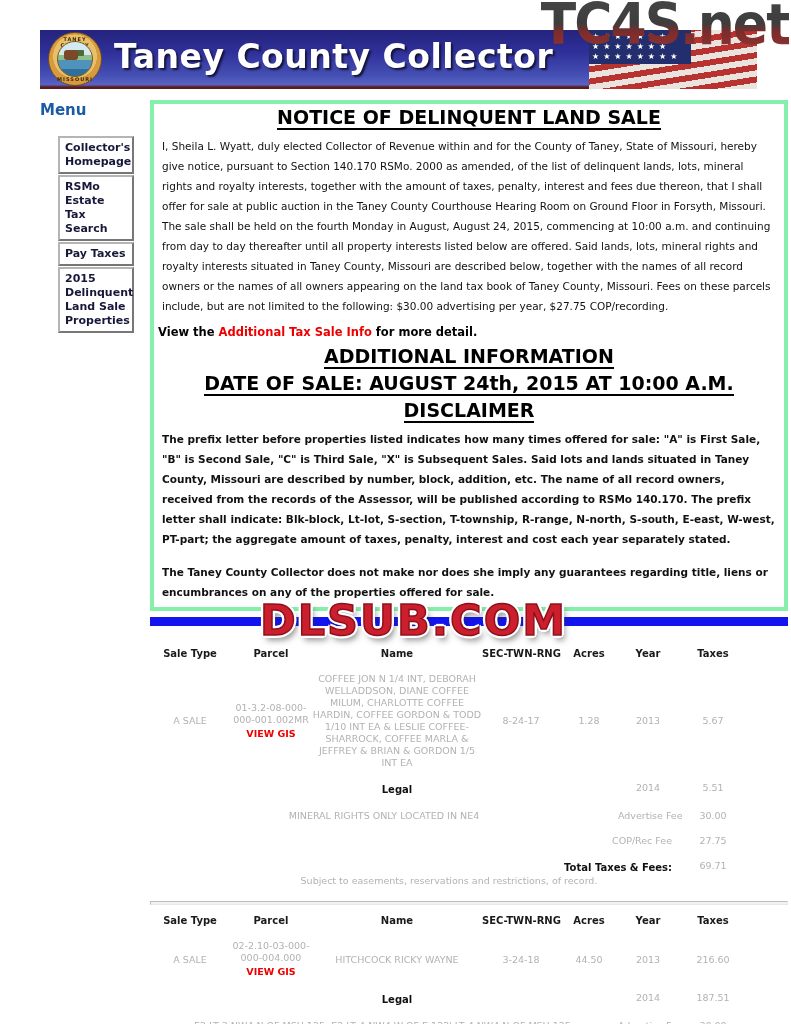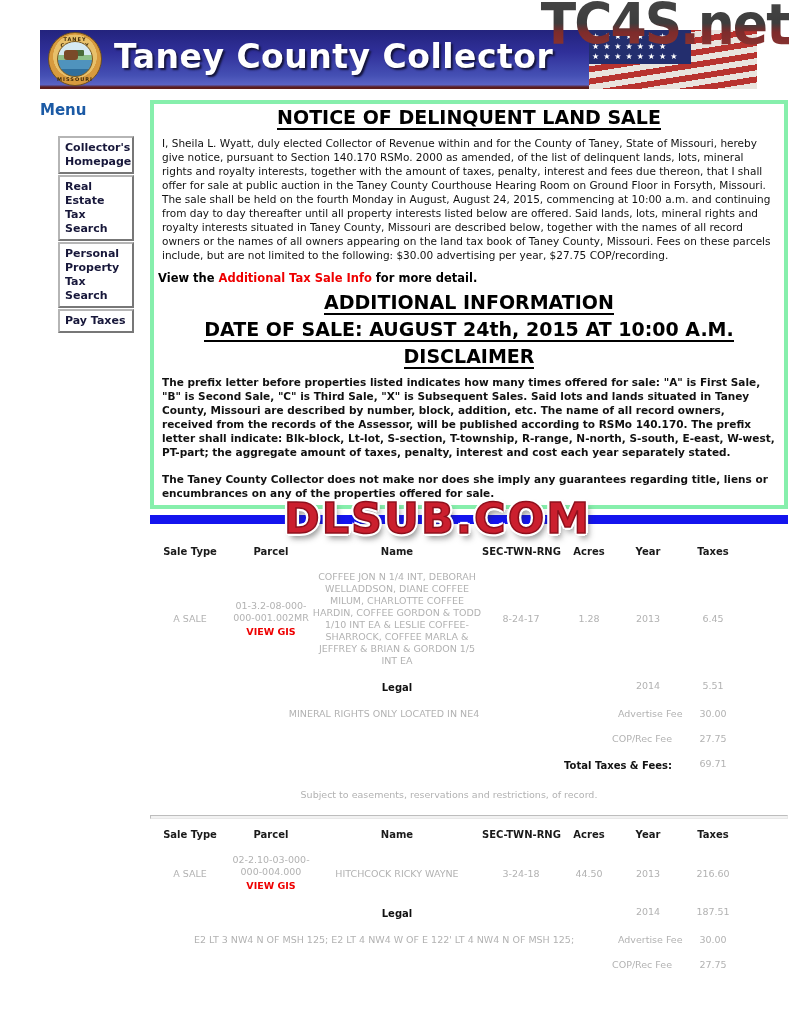--- a/index.html
+++ b/index.html
@@ -31,59 +31,59 @@
           color:#fff; font-size:8px; line-height:10px; letter-spacing:4px; padding:2px 0 0 3px; overflow:hidden; }
 
   
   .wm-top { position:absolute; top:-8px; right:2px; font-size:52px; font-weight:bold; letter-spacing:-2px;
           transform:scaleY(1.08); transform-origin:top;
           background:linear-gradient(180deg,#484848 0%,#3d3d3d 48%,#7e2b2b 62%,#8f3a36 100%);
           -webkit-background-clip:text; background-clip:text; color:transparent; z-index:5; white-space:nowrap; }
   .wm-center { position:absolute; left:110px; top:-22px; z-index:6; font-size:43px; font-weight:bold;
           letter-spacing:2px; color:#cb1f2e; -webkit-text-stroke:1.5px #8e0f1c; white-space:nowrap;
           text-shadow:-3px 0 0 #fff,3px 0 0 #fff,0 -3px 0 #fff,0 3px 0 #fff,-2px -2px 0 #fff,2px 2px 0 #fff,
-                      -2px 2px 0 #fff,2px -2px 0 #fff,3px 5px 6px rgba(40,40,40,.55);margin-left:24px; }
+                      -2px 2px 0 #fff,2px -2px 0 #fff,3px 5px 6px rgba(40,40,40,.55); }
   .wm-bottom { position:absolute; right:1px; bottom:4px; z-index:6; font-size:37px; font-weight:bold;
           letter-spacing:1px; color:#cb5560; -webkit-text-stroke:1.8px #541418; white-space:nowrap;
           text-shadow:0 0 3px #eee,0 0 6px #ddd,3px 4px 4px rgba(60,60,60,.45); }
 
   
   .menu-title { position:absolute; left:40px; top:101px; color:#1b5aa5; font-size:15px; font-weight:bold; }
   .side-menu { position:absolute; left:58px; top:136px; width:76px; }
   .side-btn { background:#fff; border:2px solid #8f8f8f; border-color:#b5b5b5 #777 #777 #b5b5b5;
           padding:3px 5px; font-size:11px; line-height:14px; font-weight:bold; color:#17173a;
           margin-bottom:1px; cursor:pointer; }
 
   
   .main { position:absolute; left:150px; top:100px; width:638px; }
   .bluebox { background:#86efac; padding:4px; display:flex; flex-direction:column; }
   .cell { background:#fff; }
   .cell.title { text-align:center; font-size:19px; font-weight:bold; padding:2px 0 3px 0; color:#000; }
   .cell.title .u { border-bottom:2px solid #000; }
-  .cell.body { font-size:10.5px; line-height:14px; color:#111; padding:5px 8px; }
+  .cell.body { font-size:10.5px; line-height:20px; color:#111; padding:5px 8px; }
   .cell.bold { font-weight:bold; }
   .cell.bold p + p { margin-top:13px; }
   .cell.linkline { font-size:11.5px; font-weight:bold; color:#000; padding:4px 4px; }
   .redlink { color:#ee0000; cursor:pointer; text-decoration:none; }
 
   .bluebar { margin-top:6px; height:9px; background:#1414ee; position:relative; }
 
   
   .table-area { margin-top:22px; }
   .tg-row { display:grid; grid-template-columns:80px 82px 170px 78px 58px 60px 70px; width:598px; }
   .tg-head { padding-bottom:2px; }
   .hd { font-size:10px; font-weight:bold; color:#1a1a1a; text-align:center; white-space:nowrap; }
   .c { text-align:center; }
   .r { text-align:right; padding-right:6px; white-space:nowrap; }
   .g { font-size:9.5px; line-height:12px; color:#b2b2b2; }
   .bk { font-size:10px; line-height:15px; color:#111; font-weight:bold; }
   .tg-data { padding-top:12px; align-items:center; }
   .tg-sub { padding-top:13px; }
   .gis { display:block; color:#ee0000; font-weight:bold; font-size:9.5px; line-height:15px; cursor:pointer; }
-  .subject { margin-top:16px; width:598px; text-align:center; }
+  .subject { width:598px; text-align:center; }
   .divider { margin:14px 0 10px 0; width:638px; height:4px; background:#f2f2f2;
           border:1px solid #bdbdbd; border-right-color:#e8e8e8; border-bottom-color:#e8e8e8; }
   .prop { position:relative; }
 </style>
 </head>
 <body>
 
 <div id="page">
 
   <div class="wm-top">TC4S.net</div>
@@ -99,23 +99,23 @@
       <div class="flag-stripes"></div>
       <div class="flag-canton" style="white-space:pre-line">★★★★★★★★
 ★★★★★★★
 ★★★★★★★★</div>
     </div>
   </div>
 
   <div class="menu-title">Menu</div>
   <div class="side-menu">
     <div class="side-btn">Collector's Homepage</div>
-    <div class="side-btn">Real Estate Tax Search</div>
-    <div class="side-btn">Personal Property Tax Search</div>
+    <div class="side-btn">RSMo Estate Tax Search</div>
     <div class="side-btn">Pay Taxes</div>
+    <div class="side-btn">2015 Delinquent Land Sale Properties</div>
   </div>
 
   <div class="main">
     <div class="bluebox">
       <div class="cell title"><span class="u">NOTICE OF DELINQUENT LAND SALE</span></div>
       <div class="cell body">I, Sheila L. Wyatt, duly elected Collector of Revenue within and for the County of Taney, State of Missouri, hereby give notice, pursuant to Section 140.170 RSMo. 2000 as amended, of the list of delinquent lands, lots, mineral rights and royalty interests, together with the amount of taxes, penalty, interest and fees due thereon, that I shall offer for sale at public auction in the Taney County Courthouse Hearing Room on Ground Floor in Forsyth, Missouri. The sale shall be held on the fourth Monday in August, August 24, 2015, commencing at 10:00 a.m. and continuing from day to day thereafter until all property interests listed below are offered. Said lands, lots, mineral rights and royalty interests situated in Taney County, Missouri are described below, together with the names of all record owners or the names of all owners appearing on the land tax book of Taney County, Missouri. Fees on these parcels include, but are not limited to the following: $30.00 advertising per year, $27.75 COP/recording.</div>
       <div class="cell linkline"><span>View the </span><a class="redlink">Additional Tax Sale Info</a><span> for more detail.</span></div>
       <div class="cell title"><span class="u">ADDITIONAL INFORMATION</span></div>
       <div class="cell title"><span class="u">DATE OF SALE: AUGUST 24th, 2015 AT 10:00 A.M.</span></div>
       <div class="cell title"><span class="u">DISCLAIMER</span></div>
@@ -144,21 +144,21 @@
     <div class="tg-row tg-data">
       <div class="c g" style="grid-column:1">A SALE</div>
       <div class="c" style="grid-column:2">
         <div class="g">01-3.2-08-000-000-001.002MR</div>
         <a class="gis">VIEW GIS</a>
       </div>
       <div class="c g" style="grid-column:3">COFFEE JON N 1/4 INT, DEBORAH WELLADDSON, DIANE COFFEE MILUM, CHARLOTTE COFFEE HARDIN, COFFEE GORDON &amp; TODD 1/10 INT EA &amp; LESLIE COFFEE-SHARROCK, COFFEE MARLA &amp; JEFFREY &amp; BRIAN &amp; GORDON 1/5 INT EA</div>
       <div class="c g" style="grid-column:4">8-24-17</div>
       <div class="c g" style="grid-column:5">1.28</div>
       <div class="c g" style="grid-column:6">2013</div>
-      <div class="c g" style="grid-column:7">6.45</div>
+      <div class="c g" style="grid-column:7">5.67</div>
     </div>
 
     <div class="tg-row tg-sub">
       <div class="c bk" style="grid-column:3">Legal</div>
       <div class="c g" style="grid-column:6">2014</div>
       <div class="c g" style="grid-column:7">5.51</div>
     </div>
 
     <div class="tg-row tg-sub">
       <div class="c g" style="grid-column:1/6">MINERAL RIGHTS ONLY LOCATED IN NE4</div>

